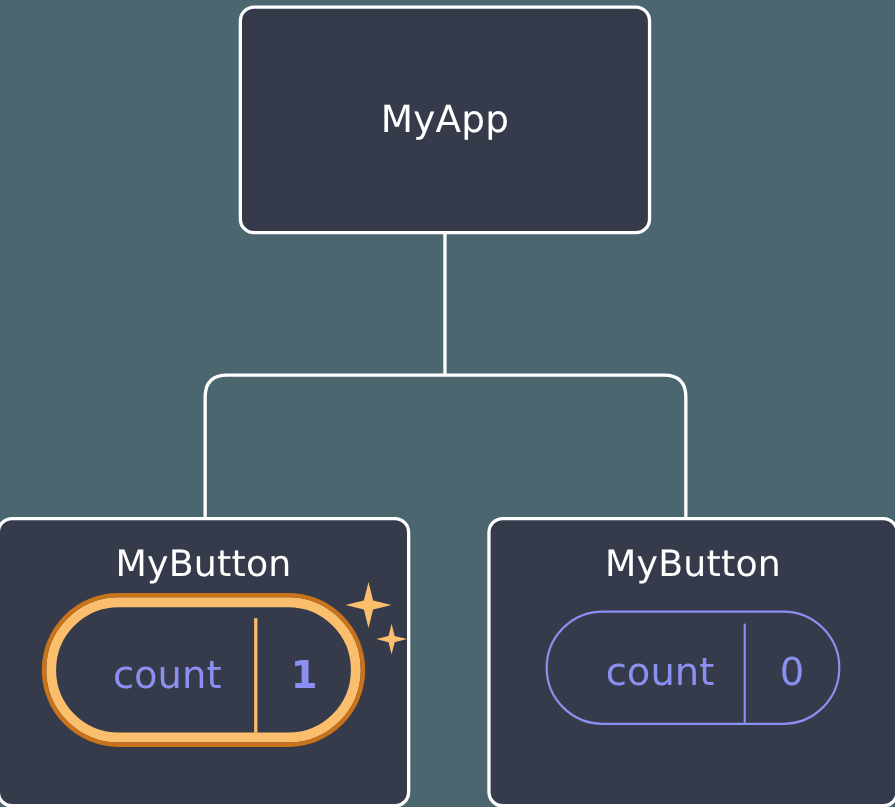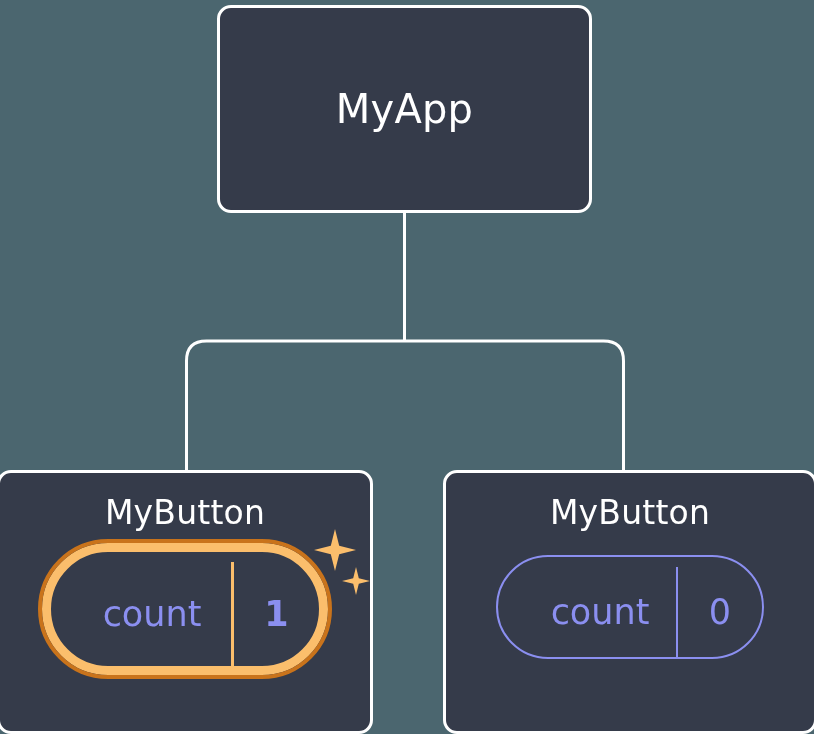--- a/index.html
+++ b/index.html
@@ -61,21 +61,21 @@
   .node-card.child-right {
     left: 443px;
     top: 470px;
     width: 374px;
     height: 264px;
     border-radius: 14px;
   }
 
   .node-title {
     color: #ffffff;
-    font-size: 40px;
+    font-size: 34px;
     font-weight: 400;
     letter-spacing: 0.2px;
     line-height: 1;
     user-select: none;
   }
   .child-left .node-title,
   .child-right .node-title {
     margin-top: 23px;
     font-size: 33px;
   }

